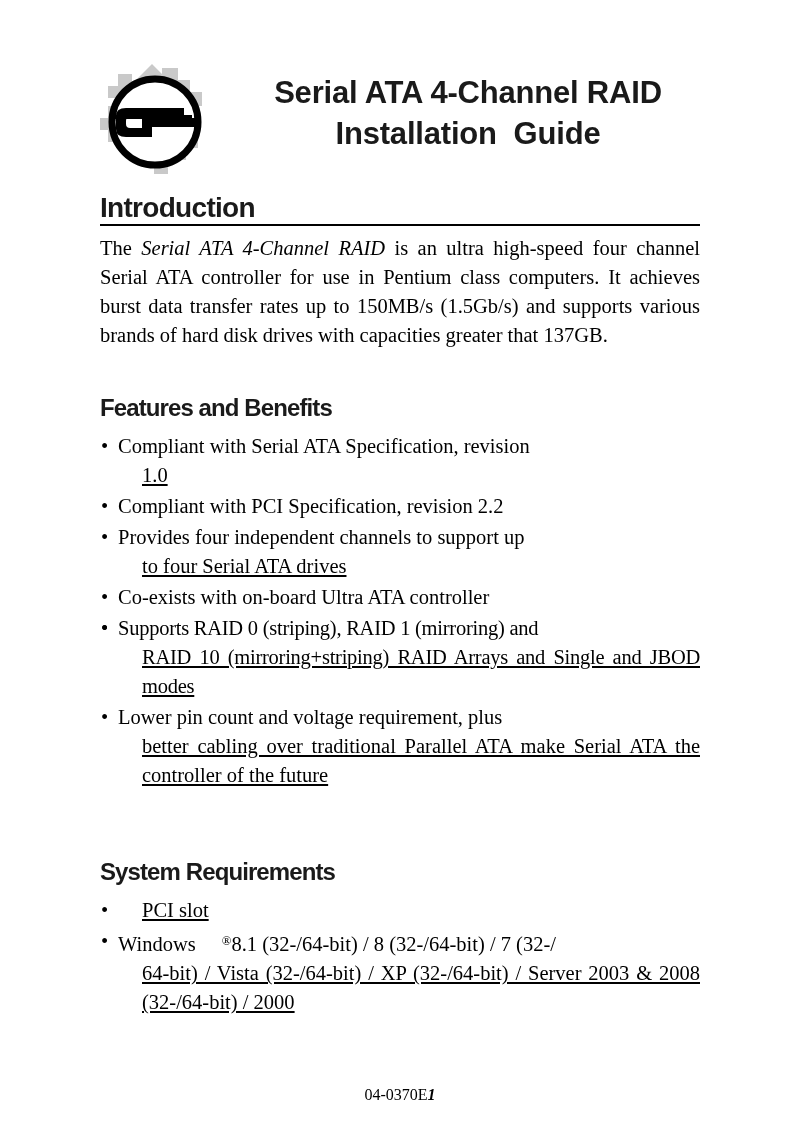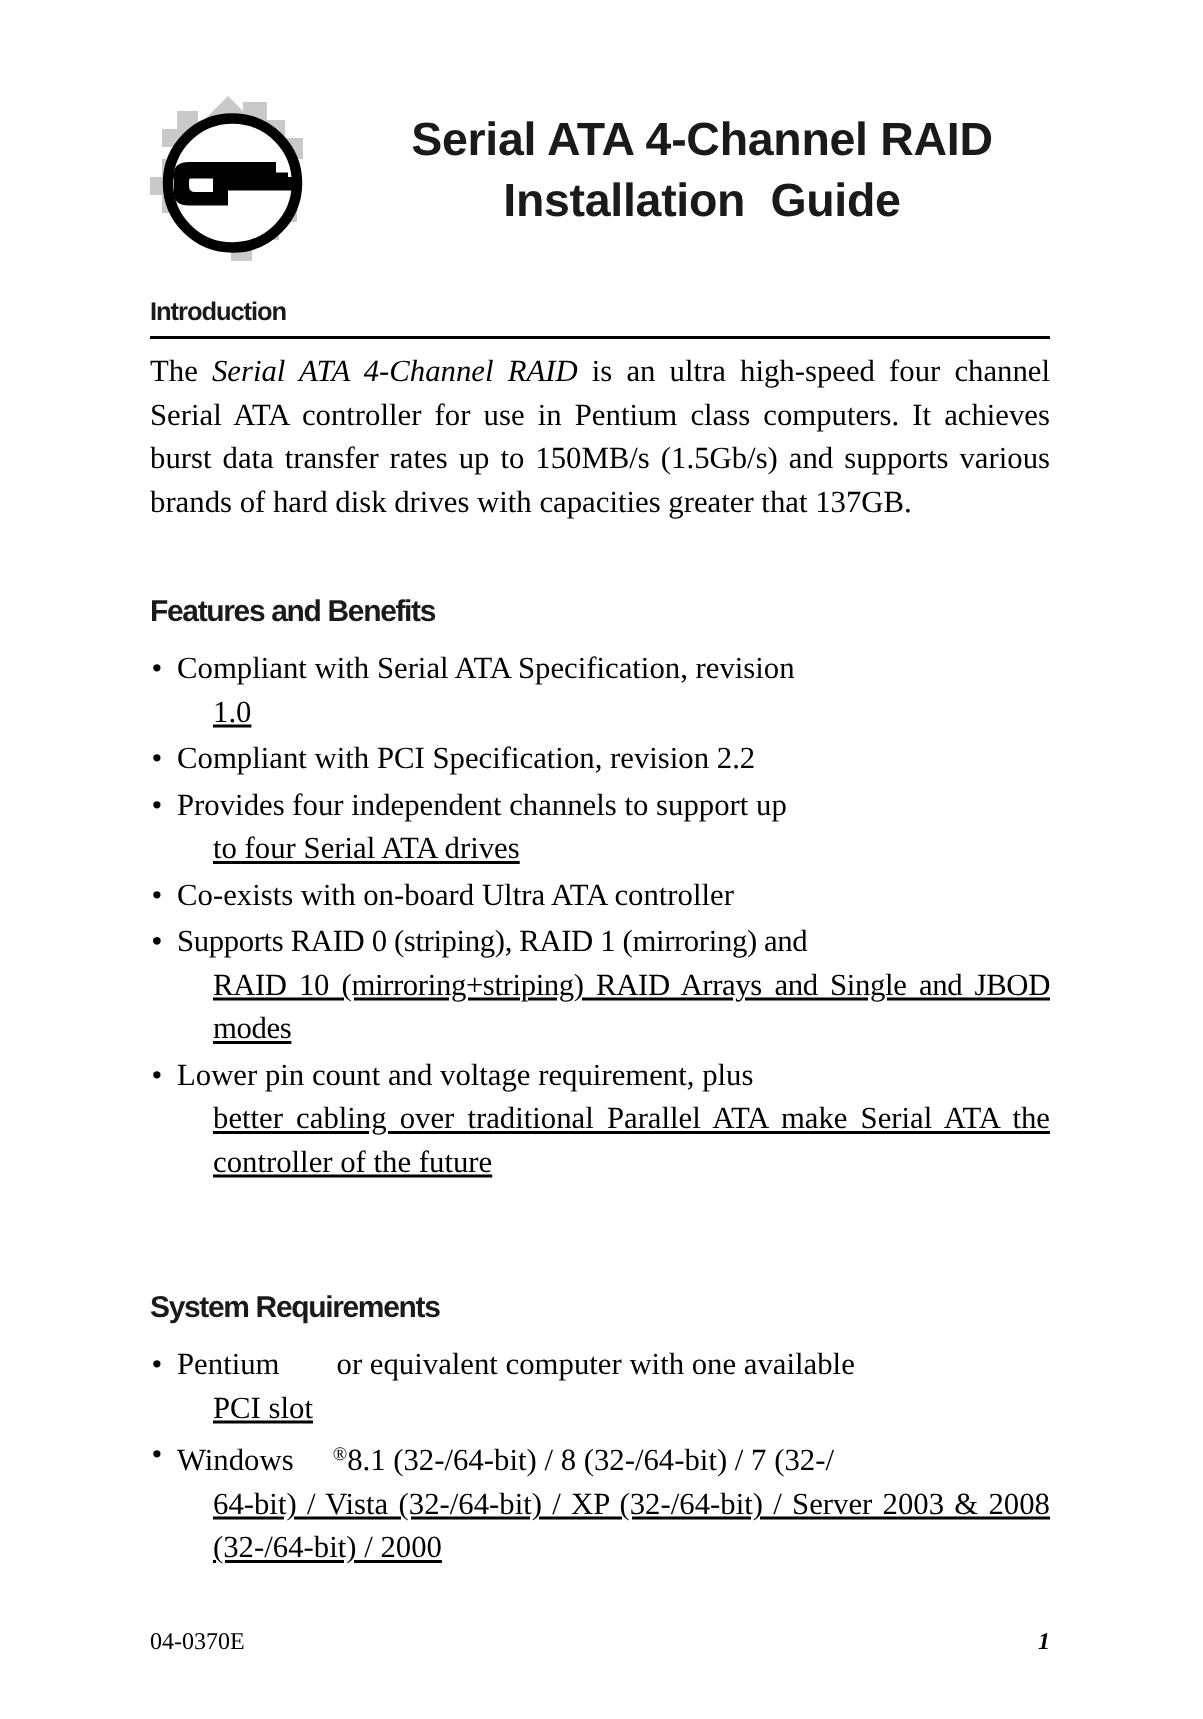--- a/index.html
+++ b/index.html
@@ -60,28 +60,28 @@
   .content {
     position: absolute;
     left: 100px;
     top: 0;
     width: 600px;
   }
 
   h2.section {
     font-family: "Liberation Sans", sans-serif;
     font-weight: bold;
-    font-size: 17px;
+    font-size: 28px;
     line-height: 24px;
     margin: 0;
     padding: 0;
     letter-spacing: -0.7px;
     color: #1a1a1a;
   }
-  h2.section.tight { font-size: 20px; letter-spacing: -0.9px; }
+  h2.section.tight { font-size: 24px; letter-spacing: -0.9px; }
 
   .rule {
     border: 0;
     border-top: 2.5px solid #000;
     margin: 4px 0 0 0;
     width: 600px;
   }
 
   
   p.body {
@@ -130,21 +130,21 @@
   .gap { display: inline-block; width: 38px; }
   .gap-sm { display: inline-block; width: 26px; }
 
   
   .footer {
     position: absolute;
     left: 100px;
     top: 1086px;
     width: 600px;
     display: flex;
-    justify-content: space-between;
+    justify-content: center;
     align-items: baseline;
     font-family: "Liberation Serif", serif;
     font-size: 16px;
   }
   .footer .page-num {
     font-weight: bold;
     font-style: italic;
     font-size: 16px;
   }
 </style>
@@ -249,21 +249,20 @@
     </ul>
   </div>
 
   <div class="content" style="top:860px;">
     <h2 class="section tight">System Requirements</h2>
 
     <ul class="bullets" style="margin-top:12px;">
 
       <li>
         <span class="bullet">•</span>
-        <span class="lead"><span>Pentium</span><span class="gap"></span><span>or equivalent computer with one available</span></span>
         <span class="cont">PCI slot</span>
       </li>
 
       <li class="justify">
         <span class="bullet">•</span>
         <span class="lead"><span>Windows</span><span class="gap-sm"></span><span class="reg">®</span><span>8.1 (32-/64-bit) / 8 (32-/64-bit) / 7 (32-/</span></span>
         <span class="cont">64-bit) / Vista (32-/64-bit) / XP (32-/64-bit) / Server 2003 &amp; 2008 (32-/64-bit) / 2000</span>
       </li>
 
     </ul>

